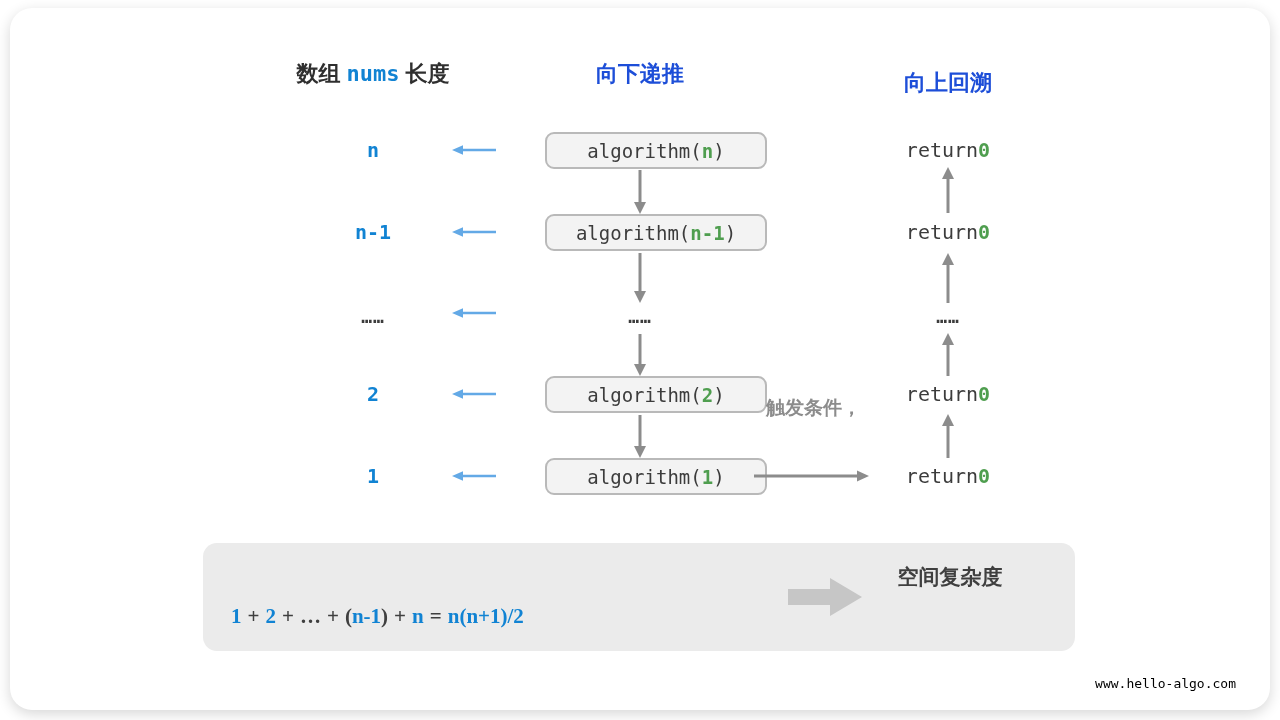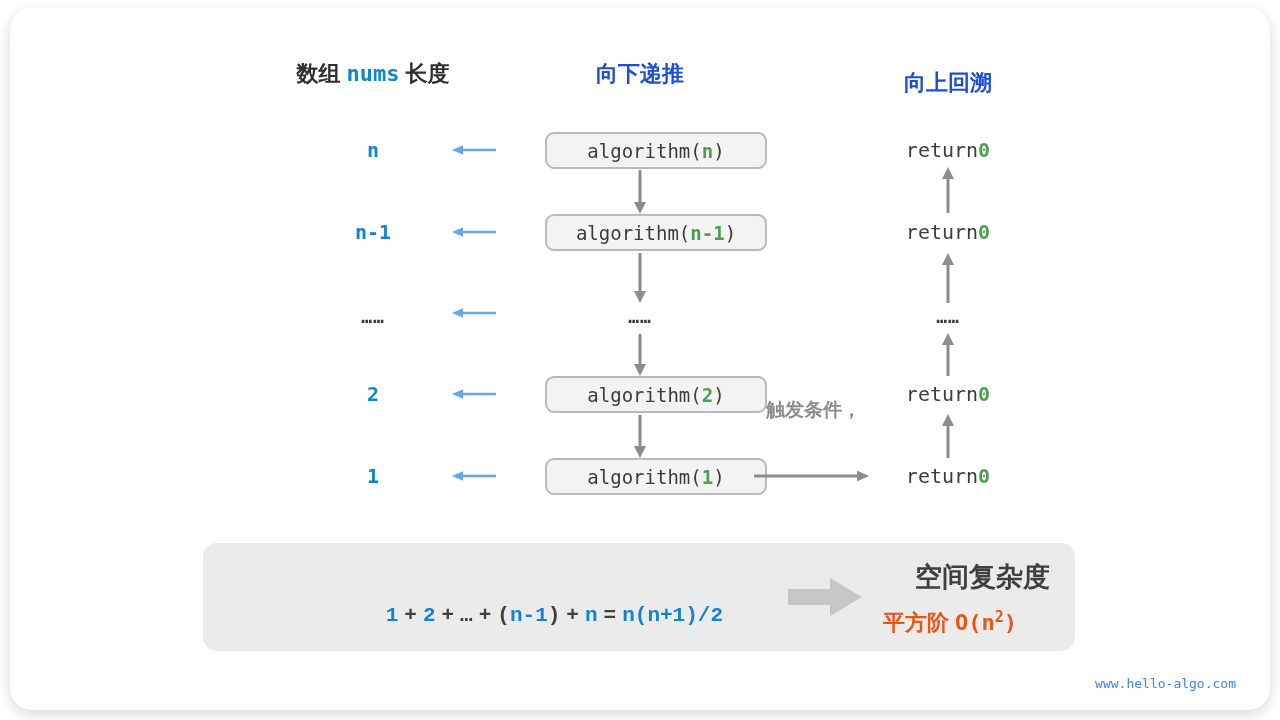--- a/index.html
+++ b/index.html
@@ -40,41 +40,41 @@
   
   .ret{position:absolute;left:868px;width:160px;height:24px;line-height:24px;
     display:flex;justify-content:center;
     font-family:"DejaVu Sans Mono",monospace;font-size:20px;color:#3c3c3c;}
   .ret .zero{color:#4f9e4f;font-weight:bold;}
 
   .arrow-svg{position:absolute;}
 
   
   .trigger{position:absolute;left:766px;top:394px;width:120px;
-    font-size:19px;font-weight:bold;color:#8c8c8c;line-height:31px;white-space:nowrap;}
+    font-size:19px;font-weight:bold;color:#8c8c8c;line-height:31px;white-space:nowrap;font-family:Liberation Mono, monospace;}
 
   
   .summary-box{position:absolute;left:203px;top:543px;width:872px;height:108px;
     background:#ebebeb;border-radius:14px;}
   .summary-line1{position:absolute;left:228px;top:561px;width:498px;text-align:center;
     font-size:20px;color:#3f3f3f;height:26px;line-height:26px;white-space:nowrap;}
-  .summary-formula{position:absolute;left:228px;top:602px;width:498px;text-align:right;
-    font-family:Liberation Mono, monospace;font-size:21px;font-weight:bold;color:#3f3f3f;
+  .summary-formula{position:absolute;left:228px;top:602px;width:498px;text-align:left;
+    font-family:Liberation Serif, serif;font-size:21px;font-weight:bold;color:#3f3f3f;
     height:28px;line-height:28px;white-space:nowrap;}
   .summary-formula .b{color:#1183d3;}
   .summary-formula span{margin:0 3px;}
-  .result-title{position:absolute;left:850px;top:564px;width:200px;text-align:right;
-    font-size:27px;font-weight:bold;color:#3f3f3f;height:26px;line-height:26px;}
+  .result-title{position:absolute;left:850px;top:564px;width:200px;text-align:center;
+    font-size:21px;font-weight:bold;color:#3f3f3f;height:26px;line-height:26px;}
   .result-value{position:absolute;left:850px;top:602px;width:200px;text-align:center;
     font-size:22px;font-weight:bold;color:#eb5514;height:30px;line-height:30px;white-space:nowrap;}
   .result-value .mono{font-family:"DejaVu Sans Mono",monospace;}
   .result-value sup{font-size:15px;}
 
   .watermark{position:absolute;left:1000px;top:676px;width:236px;text-align:right;
-    font-family:"DejaVu Sans Mono",monospace;font-size:13px;color:#3b82f6;}
+    font-family:"DejaVu Sans Mono",monospace;font-size:13px;color:#000000;}
 </style>
 </head>
 <body>
 
 <div class="card"></div>
 <div class="stage">
 
   <div class="col-header dark" style="left:253px;width:240px;">
     <span>数组 </span><span class="code-blue">nums</span><span> 长度</span>
   </div>
@@ -186,18 +186,15 @@
   </div>
 
   <div class="summary-box"></div>
   <div class="summary-formula">
     <span class="b">1</span><span>+</span><span class="b">2</span><span>+</span><span>…</span><span>+</span><span style="margin-right:0;">(</span><span class="b" style="margin:0;">n-1</span><span style="margin-left:0;">)</span><span>+</span><span class="b">n</span><span>=</span><span class="b">n(n+1)/2</span>
   </div>
   <svg class="arrow-svg" style="left:788px;top:576px;" width="76" height="42">
     <polygon points="0,13 42,13 42,2 74,21 42,40 42,29 0,29" fill="#c6c6c6"></polygon>
   </svg>
   <div class="result-title">空间复杂度</div>
-  <div class="result-value">
-    <span>平方阶 </span><span class="mono">O(n</span><sup class="mono">2</sup><span class="mono">)</span>
-  </div>
 
   <div class="watermark">www.hello-algo.com</div>
 </div>
 
 </body></html>

